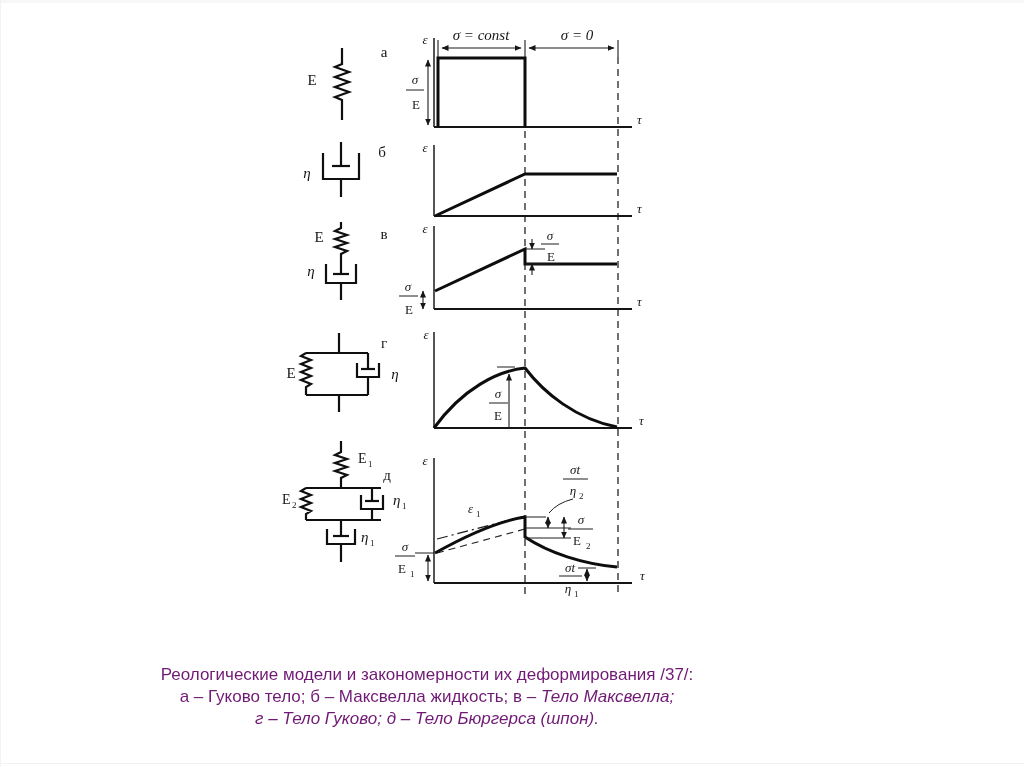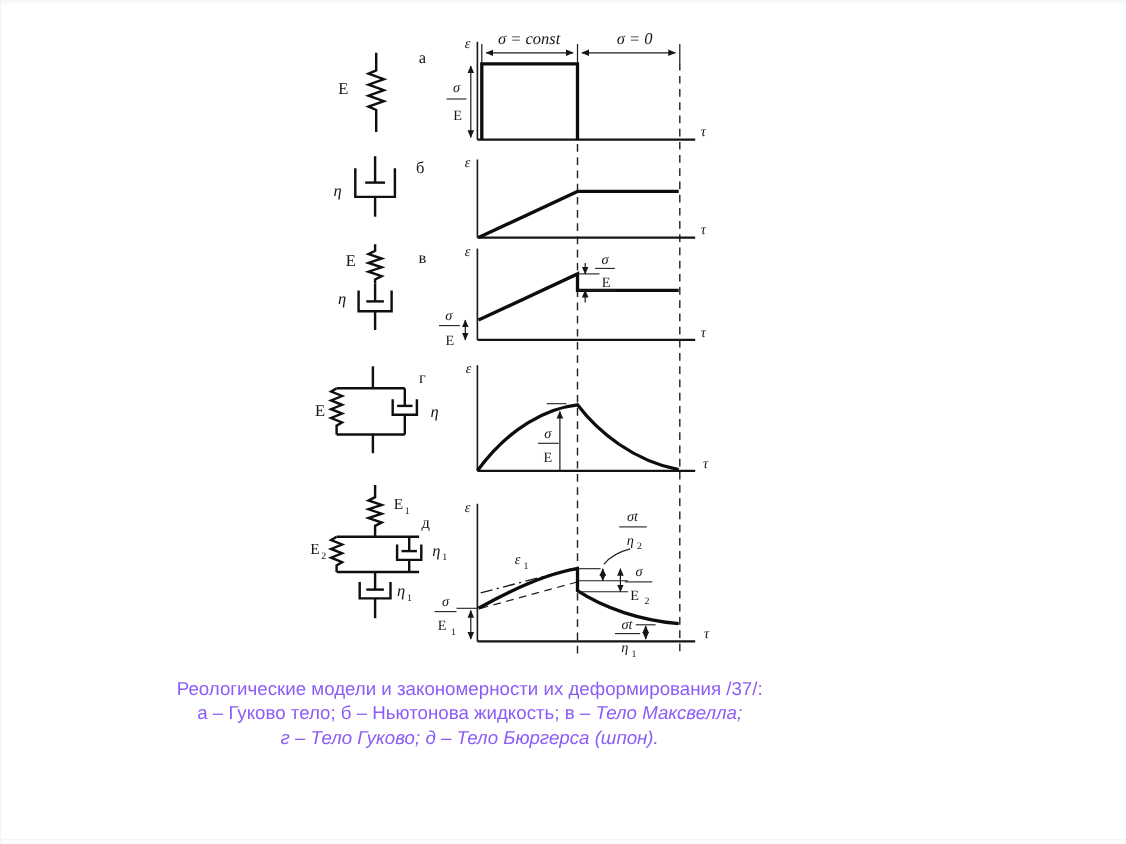--- a/index.html
+++ b/index.html
@@ -24,22 +24,22 @@
   .ax{stroke:#1b1b1b;stroke-width:1.5;fill:none;}
   .bx{stroke:#141414;stroke-width:2;fill:none;}
   .cv{stroke:#0d0d0d;stroke-width:3;fill:none;stroke-linejoin:miter;}
   .md{stroke:#0f0f0f;stroke-width:2.2;fill:none;}
   .tn{stroke:#1f1f1f;stroke-width:1;fill:none;}
   .ar{stroke:#1b1b1b;stroke-width:1.1;fill:none;}
   .d2{stroke:#242424;stroke-width:1.3;stroke-dasharray:7 5;fill:none;}
   .dsh{stroke:#1f1f1f;stroke-width:1.1;stroke-dasharray:7 5;fill:none;}
   .ddot{stroke:#1a1a1a;stroke-width:1.2;stroke-dasharray:11 4 2 4;fill:none;}
   .caption{
-    position:absolute;top:616px;left:0;width:852px;text-align:center;
-    color:#8b5cf6;font-size:17px;line-height:22px;
+    position:absolute;top:664px;left:0;width:852px;text-align:center;
+    color:#701a75;font-size:17px;line-height:22px;
   }
   .caption .it{font-style:italic;text-align:right;}
 </style>
 </head>
 <body>
 
 <div class="slide">
   <div class="edge-top"></div>
   <div class="edge-bottom"></div>
 
@@ -261,19 +261,19 @@
         </g>
       </g>
     </g>
   </svg>
 
   <div class="caption">
     <div>
       <span>Реологические модели и закономерности их деформирования /37/:</span>
     </div>
     <div>
-      <span>а – Гуково тело; б – Ньютонова жидкость; в – </span><span class="it">Тело Максвелла;</span>
+      <span>а – Гуково тело; б – Максвелла жидкость; в – </span><span class="it">Тело Максвелла;</span>
     </div>
     <div>
       <span class="it">г – Тело Гуково; д – Тело Бюргерса (шпон).</span>
     </div>
   </div>
 </div>
 
 </body></html>

